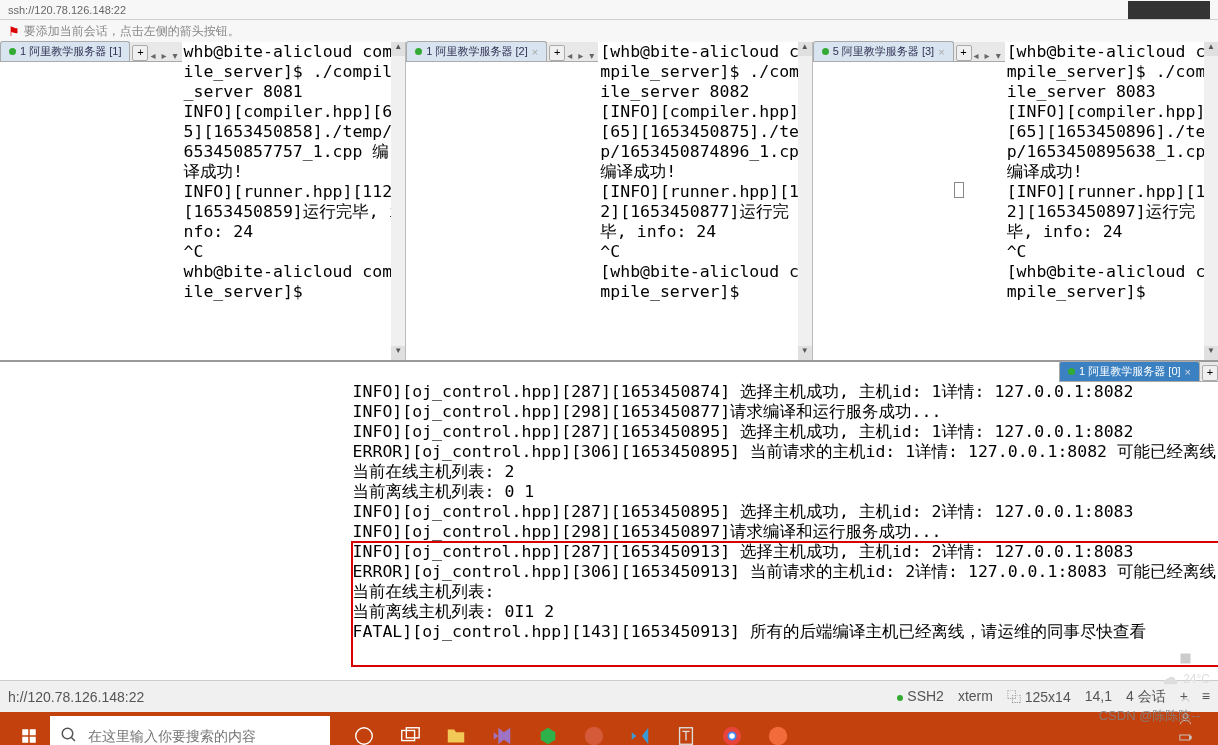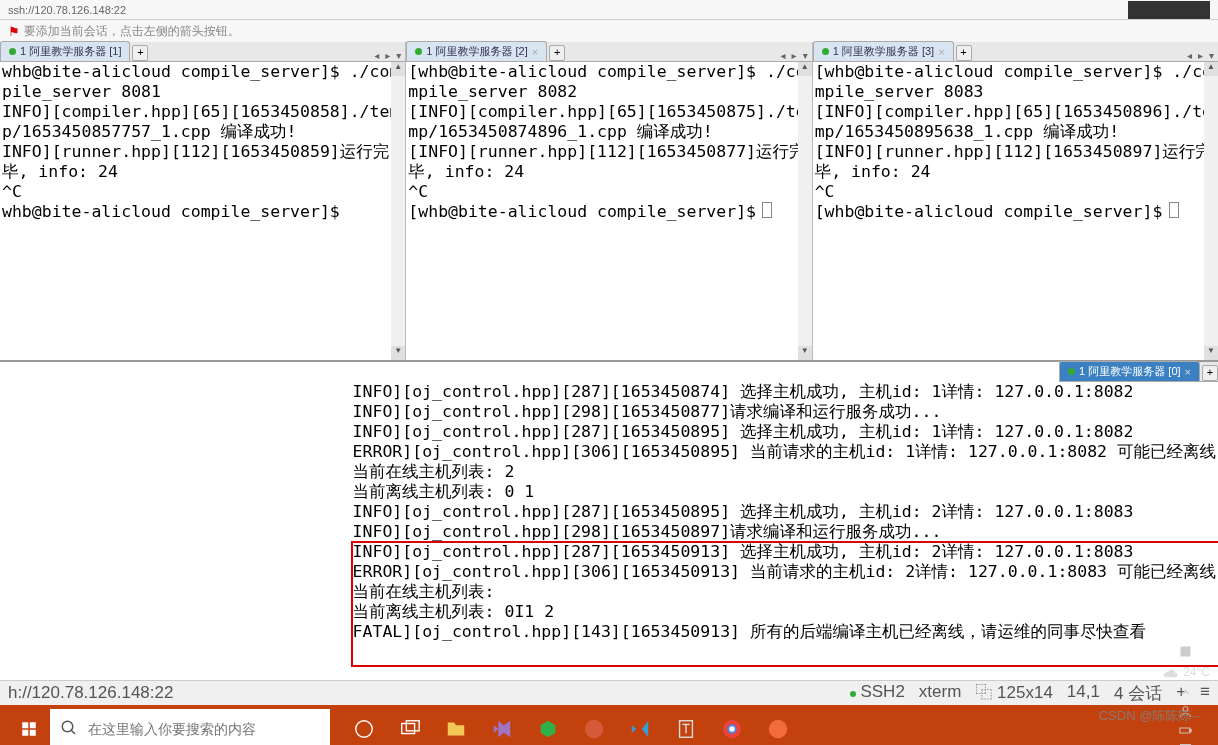--- a/index.html
+++ b/index.html
@@ -2,21 +2,21 @@
 <html><head>
 <meta charset="utf-8">
 <style>
   * { margin: 0; padding: 0; box-sizing: border-box; }
   html, body { width: 1218px; height: 745px; font-family: "Microsoft YaHei", sans-serif; background: #f0f0f0; overflow: hidden; }
   .titlebar { height: 20px; background: #f7f7f7; font-size: 11px; color: #666; padding: 2px 8px; border-bottom: 1px solid #d0d0d0; display: flex; align-items: center; justify-content: space-between; }
   .titlebar .webcam { width: 82px; height: 18px; background: #333; }
   .hintbar { height: 22px; background: #f7f7f7; font-size: 12px; color: #888; padding: 2px 8px; display: flex; align-items: center; gap: 4px; }
   .hintbar .flag { color: #d00; font-size: 13px; }
   .top-panes { display: flex; height: 318px; background: #fff; }
-  .pane { flex: 1; border-right: 1px solid #bbb; display: flex; flex-direction: column; position: relative; }
+  .pane { flex: 1; border-right: 1px solid #bbb; display: flex; flex-direction: row; position: relative; }
   .pane:last-child { border-right: none; }
   .pane-tabs { height: 20px; background: #e8e8e8; display: flex; align-items: flex-end; border-bottom: 1px solid #aaa; justify-content: space-between; padding-right: 2px; }
   .pane-tabs-left { display: flex; align-items: flex-end; }
   .pane-tab { font-size: 11px; padding: 2px 8px; background: #d8e4f0; border: 1px solid #aaa; border-bottom: none; color: #335; display: flex; align-items: center; gap: 4px; border-radius: 3px 3px 0 0; }
   .pane-tab.active { background: #3b81c2; color: #fff; }
   .pane-tab .dot { width: 7px; height: 7px; border-radius: 50%; background: #33aa33; display: inline-block; }
   .pane-tab .close { color: #aaa; cursor: pointer; }
   .add-tab { width: 16px; height: 16px; border: 1px solid #aaa; background: #f0f0f0; font-size: 11px; text-align: center; line-height: 13px; margin-left: 2px; border-radius: 2px; cursor: pointer; }
   .pane-nav { display: flex; gap: 2px; font-size: 10px; color: #666; }
   .pane-nav span { cursor: pointer; padding: 0 2px; }
@@ -25,21 +25,21 @@
   .cursor-box { display: inline-block; width: 10px; height: 16px; border: 1px solid #888; margin-left: 2px; vertical-align: text-bottom; }
   .vscroll { position: absolute; right: 0; top: 0; bottom: 0; width: 14px; background: #f0f0f0; display: flex; flex-direction: column; justify-content: space-between; }
   .vscroll .btn { height: 14px; background: #e0e0e0; font-size: 8px; text-align: center; color: #555; }
 
   .bottom-pane { height: 320px; display: flex; flex-direction: column; background: #fff; border-top: 2px solid #999; align-items: flex-end; }
   .bottom-tabs { height: 20px; background: #e8e8e8; display: flex; align-items: flex-end; border-bottom: 1px solid #aaa; }
   .bottom-body { flex: 1; position: relative; overflow: hidden; }
   .bottom-body pre { font-family: "Consolas", monospace; font-size: 16.5px; line-height: 20px; white-space: pre-wrap; word-break: break-all; color: #000; padding: 0 2px; }
   .highlight-box { position: absolute; border: 2px solid #d80000; pointer-events: none; }
 
-  .statusbar { height: 25px; background: #f0f0f0; font-size: 17px; color: #555; display: flex; align-items: center; justify-content: space-between; padding: 0 8px; border-top: 1px solid #ccc; }
+  .statusbar { height: 32px; background: #f0f0f0; font-size: 14px; color: #555; display: flex; align-items: center; justify-content: space-between; padding: 0 8px; border-top: 1px solid #ccc; }
   .statusbar .right { display: flex; gap: 14px; }
   .statusbar .dot { width: 6px; height: 6px; border-radius: 50%; background: #33aa33; display: inline-block; margin-right: 4px; }
 
   .taskbar { height: 48px; background: #c2410c; display: flex; align-items: center; color: #fff; font-size: 13px; padding-left: 8px; }
   .start { width: 42px; height: 42px; display: flex; align-items: center; justify-content: center; cursor: pointer; }
   .win-icon svg { width: 18px; height: 18px; fill: #fff; }
   .search-box { display: flex; align-items: center; background: #fff; height: 40px; width: 280px; color: #6a6a6a; padding: 0 10px; gap: 10px; margin-right: 6px;}
   .search-box .mag { color: #555; }
   .task-icons { display: flex; align-items: center; gap: 2px; margin-left: 6px; }
   .task-ico { width: 44px; height: 44px; display: flex; align-items: center; justify-content: center; cursor: pointer; position: relative; }
@@ -122,21 +122,21 @@
           <div class="btn">▼</div>
         </div>
     </div>
   </div>
 
   <div class="pane">
     <div class="pane-tabs">
       <div class="pane-tabs-left">
         <div class="pane-tab">
           <span class="dot"></span>
-          <span>1 阿里教学服务器 [3]</span>
+          <span>5 阿里教学服务器 [3]</span>
           <span class="close">×</span>
         </div>
         <div class="add-tab">+</div>
       </div>
       <div class="pane-nav">
         <span>◂</span>
         <span>▸</span>
         <span>▾</span>
       </div>
     </div>

